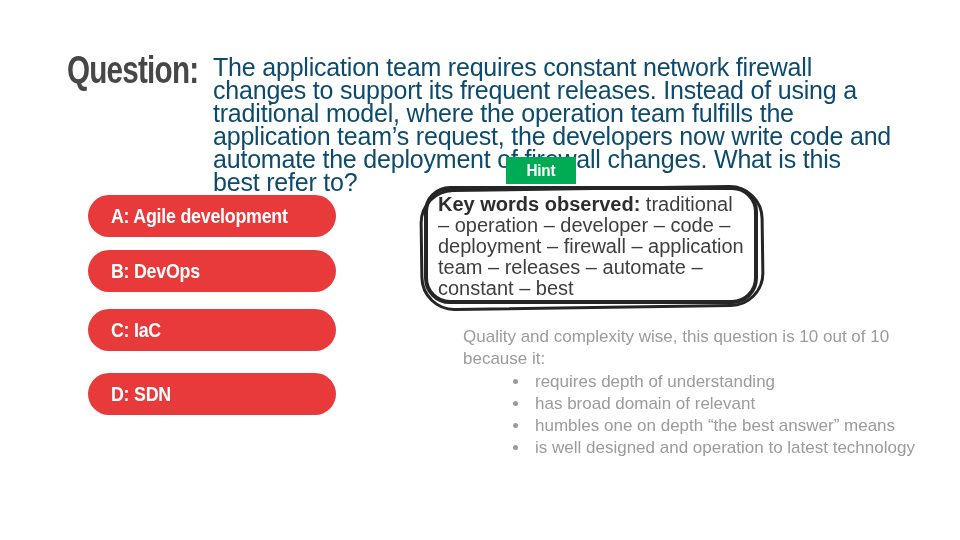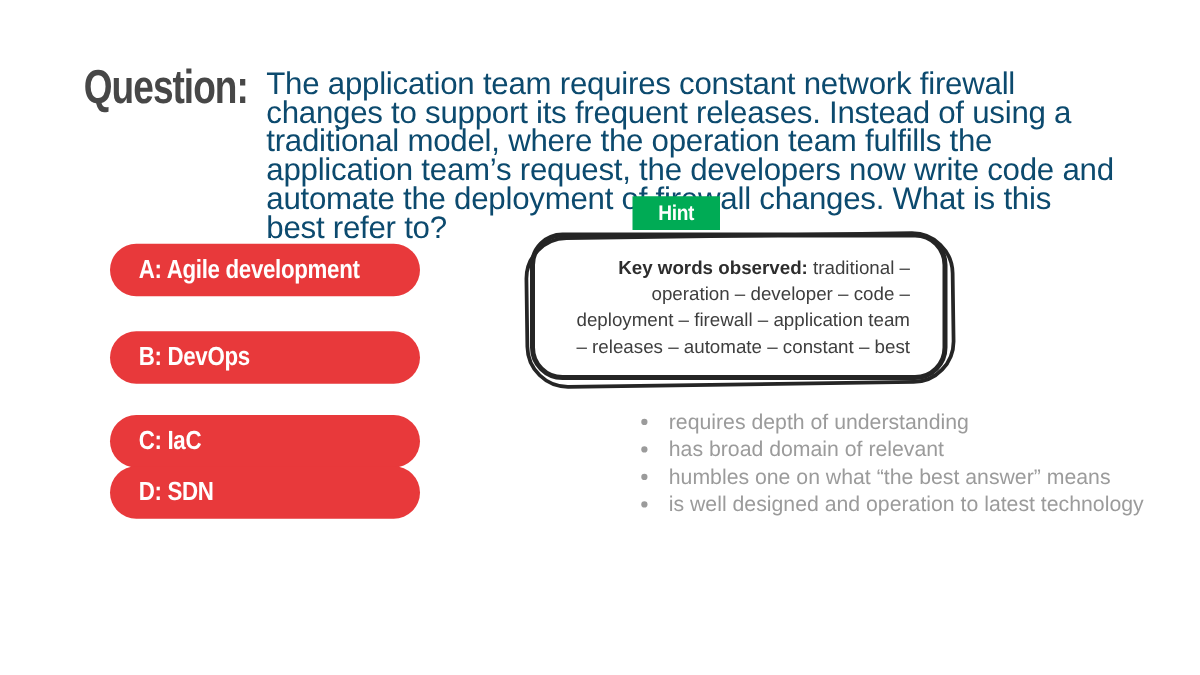--- a/index.html
+++ b/index.html
@@ -28,22 +28,22 @@
   }
 
   
   .answer {
     position:absolute; left:88px; width:248px; height:42px;
     background:#e8393b; border:none; border-radius:21px;
     display:flex; align-items:center; text-align:left;
     cursor:pointer; padding:0;
   }
   .answer.a { top:195px; }
-  .answer.b { top:265px; }
-  .answer.c { top:332px; }
+  .answer.b { top:250px; }
+  .answer.c { top:309px; }
   .answer.d { top:373px; }
   .answer-label {
     display:inline-block; color:#ffffff; font-weight:bold;
     font-size:21px; padding-left:27px; white-space:nowrap;
     letter-spacing:-0.3px;
     transform:scaleX(0.85); transform-origin:left center;
   }
 
   
   .hint-btn {
@@ -64,22 +64,22 @@
     padding:2px 10px 0 10px;
   }
   .hint-box::before {
     content:""; position:absolute;
     top:-3px; left:-8px; right:-10px; bottom:-9px;
     border:3px solid #252525; border-radius:34px;
     transform:rotate(-0.8deg);
     pointer-events:none;
   }
   .hint-text {
-    margin:16px; text-align:right;
-    font-size:15px; line-height:21px; color:#3e3e3e;
+    margin:0; text-align:left;
+    font-size:20px; line-height:21px; color:#3e3e3e;
   }
   .hint-text b { color:#2d2d2d; }
 
   
   .commentary {
     position:absolute; left:463px; top:326px; width:458px;
     color:#9b9b9b; font-size:17px; line-height:22px;
   }
   .commentary p { margin:0; }
   .commentary ul { margin:1px 0 0 0; padding-left:21px; }
@@ -111,21 +111,22 @@
 
   <button class="hint-btn">
     <span class="hint-btn-label">Hint</span>
   </button>
 
   <div class="hint-box">
     <p class="hint-text"><b>Key words observed:</b><span> traditional – operation – developer – code – deployment – firewall – application team – releases – automate – constant – best</span></p>
   </div>
 
   <div class="commentary">
+    <p>Quality and complexity wise, this question is 10 out of 10 because it:</p>
     <ul>
       <li>requires depth of understanding</li>
       <li>has broad domain of relevant</li>
-      <li>humbles one on what “the best answer” means</li>
+      <li>humbles one on depth “the best answer” means</li>
       <li>is well designed and operation to latest technology</li>
     </ul>
   </div>
 
 </div>
 
 </body></html>

